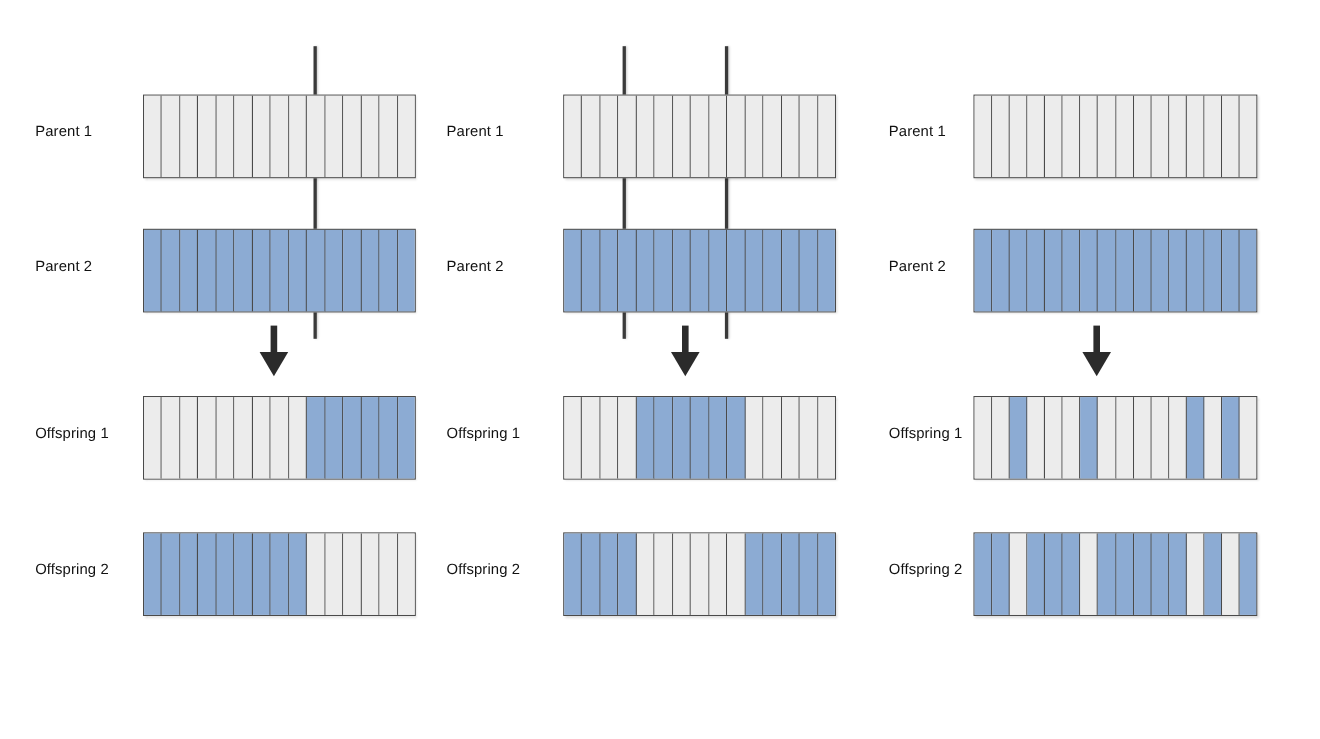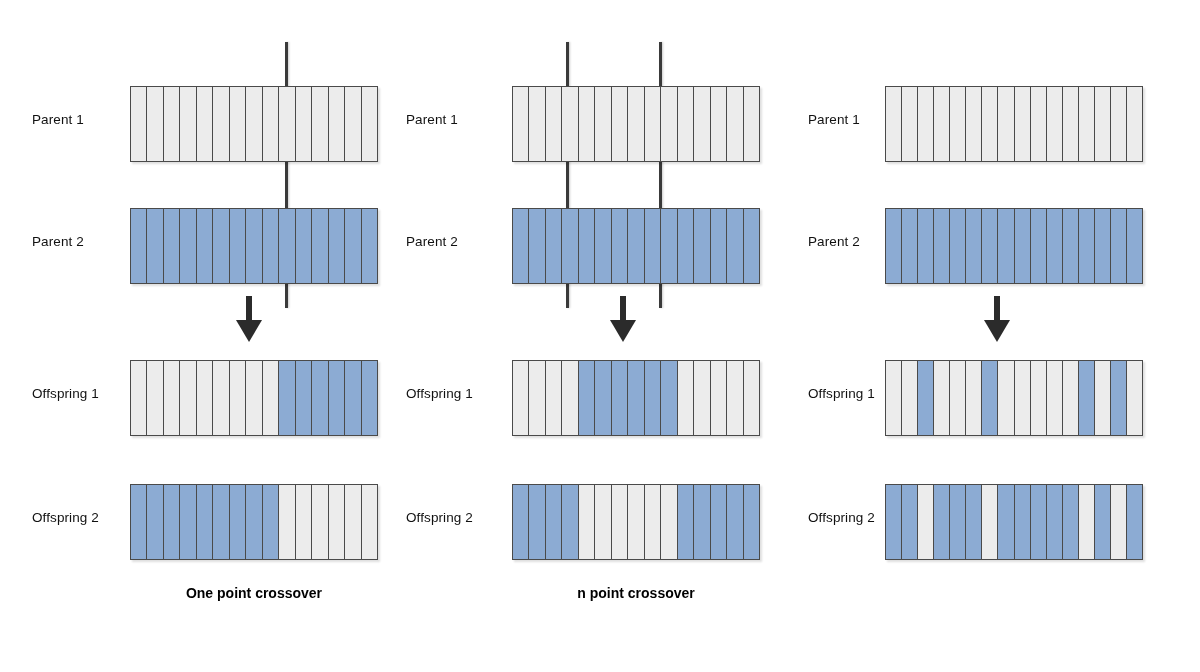--- a/index.html
+++ b/index.html
@@ -186,21 +186,20 @@
         <div class="cell white"></div>
         <div class="cell white"></div>
         <div class="cell white"></div>
         <div class="cell white"></div>
         <div class="cell white"></div>
       </div>
       <div class="arrow" style="left: 236px; top: 296px;">
         <div class="shaft"></div>
         <div class="head"></div>
       </div>
-      <div class="caption" style="left: 130px; width: 248px;">One point crossover</div>
     </div>
     <div class="panel panel-2" style="left: 0px; width: 1200px;">
       <div class="cutline" style="left: 566px; top: 42px; height: 266px;"></div>
       <div class="cutline" style="left: 659px; top: 42px; height: 266px;"></div>
       <div class="row-label" style="left: 406px; top: 112px;">Parent 1</div>
       <div class="chrom" style="left: 512px; top: 86px; width: 248px; height: 76px;">
         <div class="cell white"></div>
         <div class="cell white"></div>
         <div class="cell white"></div>
         <div class="cell white"></div>
@@ -267,21 +266,20 @@
         <div class="cell blue"></div>
         <div class="cell blue"></div>
         <div class="cell blue"></div>
         <div class="cell blue"></div>
         <div class="cell blue"></div>
       </div>
       <div class="arrow" style="left: 610px; top: 296px;">
         <div class="shaft"></div>
         <div class="head"></div>
       </div>
-      <div class="caption" style="left: 512px; width: 248px;">n point crossover</div>
     </div>
     <div class="panel panel-3" style="left: 0px; width: 1200px;">
       <div class="row-label" style="left: 808px; top: 112px;">Parent 1</div>
       <div class="chrom" style="left: 885px; top: 86px; width: 258px; height: 76px;">
         <div class="cell white"></div>
         <div class="cell white"></div>
         <div class="cell white"></div>
         <div class="cell white"></div>
         <div class="cell white"></div>
         <div class="cell white"></div>

